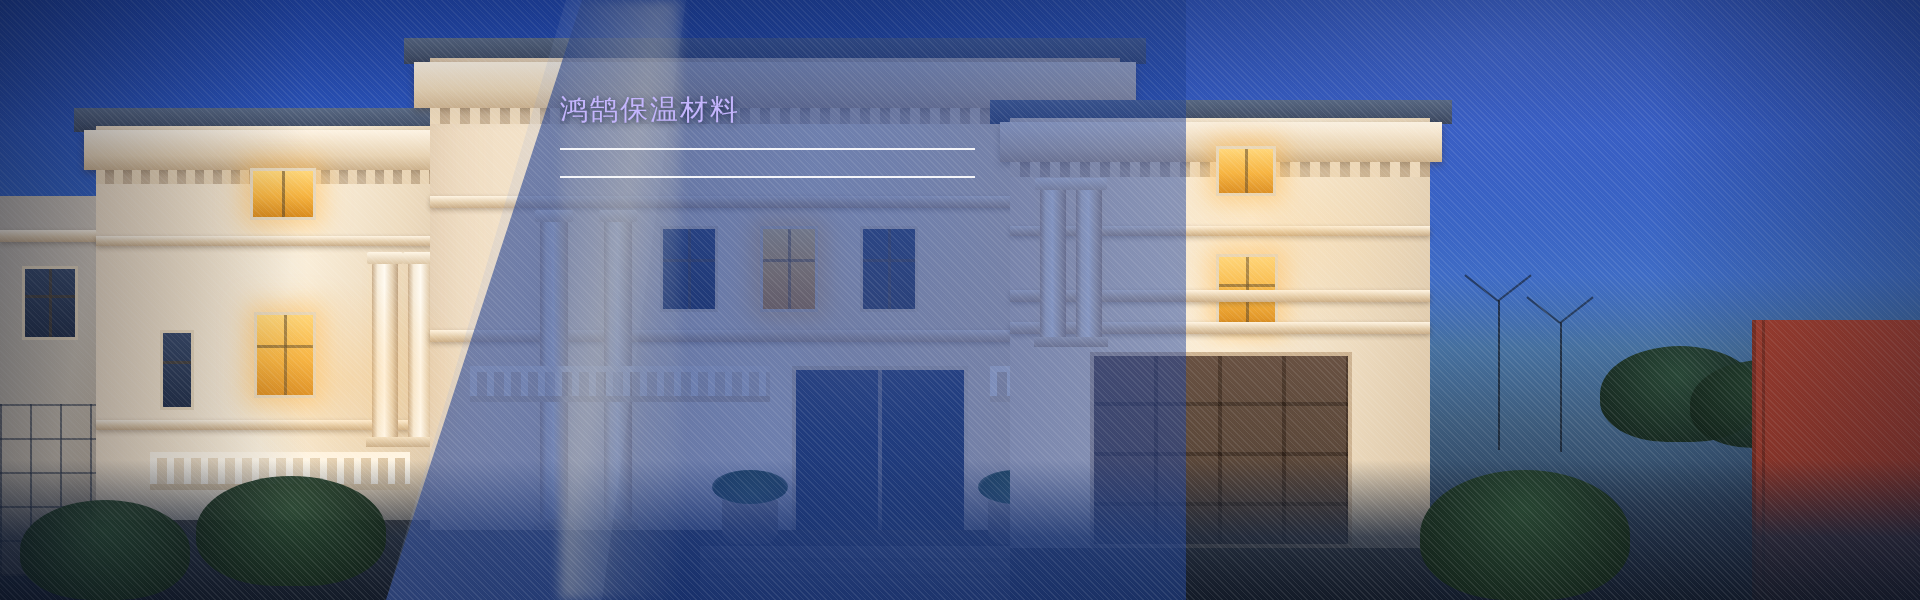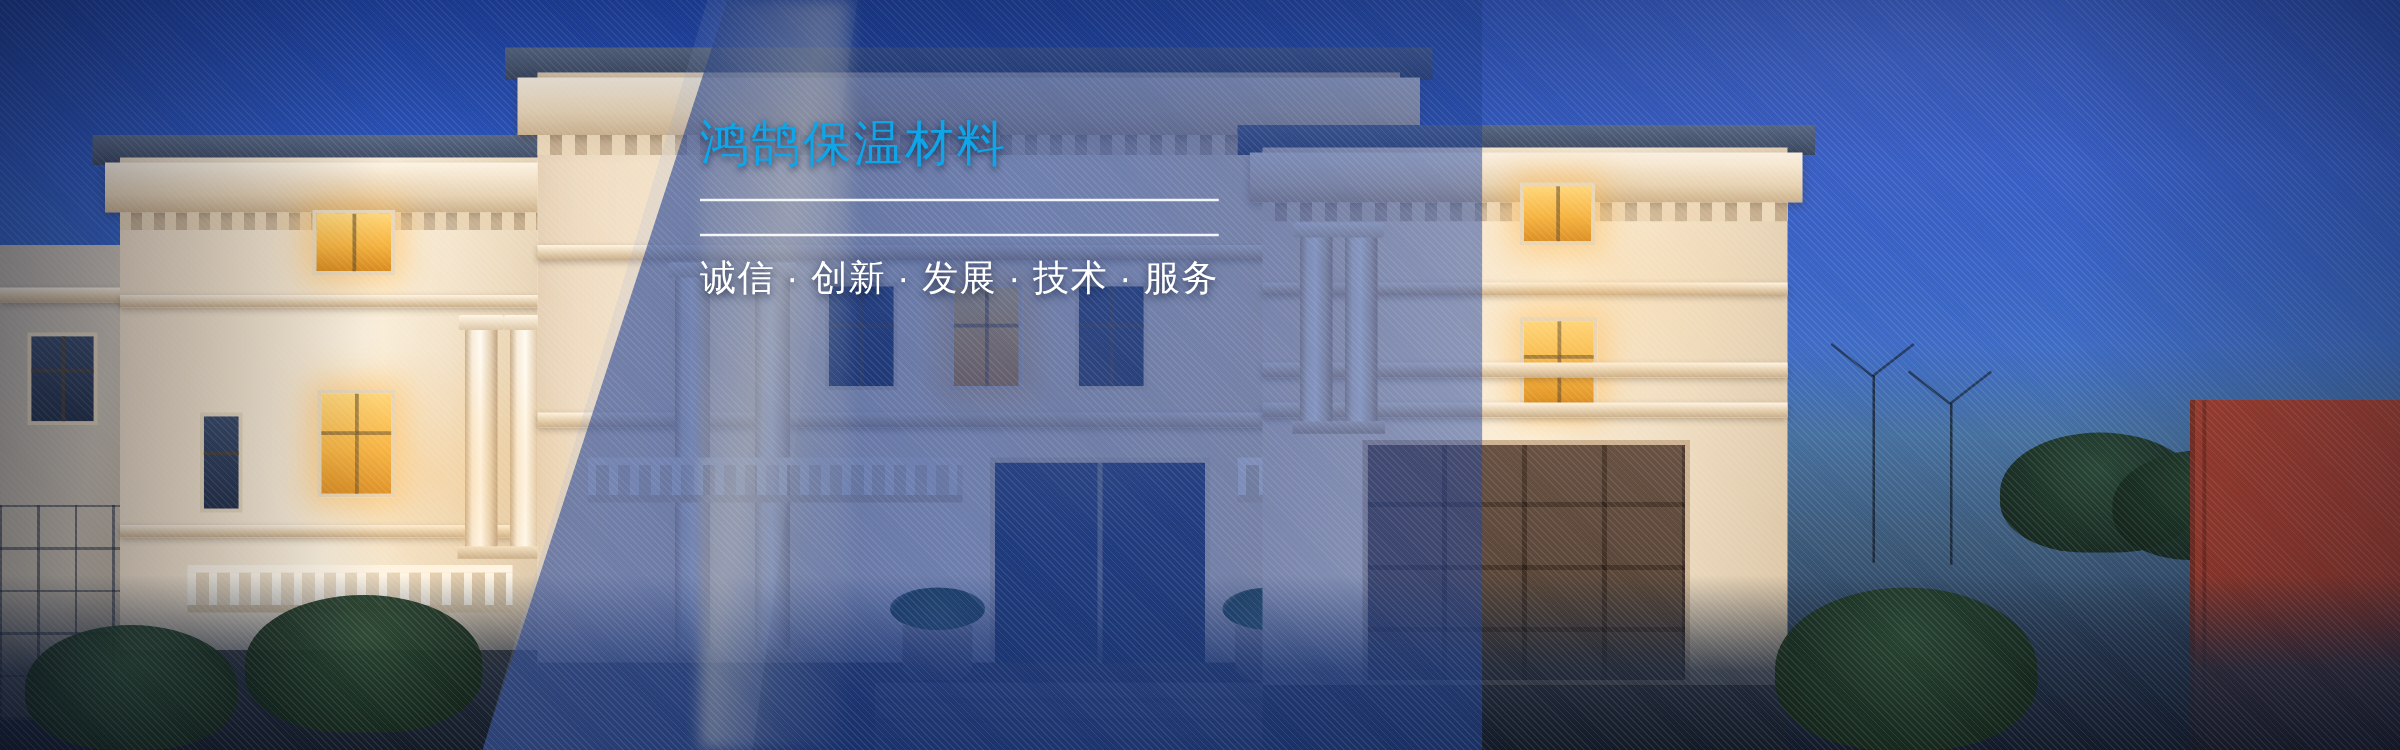--- a/index.html
+++ b/index.html
@@ -360,22 +360,22 @@
 
   
   .content {
     position: absolute;
     left: 560px;
     top: 96px;
     width: 500px;
   }
 
   .brand {
-    color: #0ea5e9;
-    font-size: 39px;
+    color: #c4b5fd;
+    font-size: 28px;
     line-height: 1;
     letter-spacing: 2px;
     font-weight: 400;
     text-shadow: 0 2px 6px rgba(10,20,45,0.7);
     white-space: nowrap;
   }
 
   .rule-top {
     margin-top: 24px;
     width: 415px;
@@ -542,16 +542,15 @@
 
   <div class="hatch"></div>
   <div class="vignette"></div>
 
   <div class="content">
     <div class="brand">鸿鹄保温材料</div>
     <div class="rule-top"></div>
     <div class="headline">
     </div>
     <div class="rule-bottom"></div>
-    <div class="tagline">诚信 · 创新 · 发展 · 技术 · 服务</div>
   </div>
 
 </div>
 
 </body></html>

